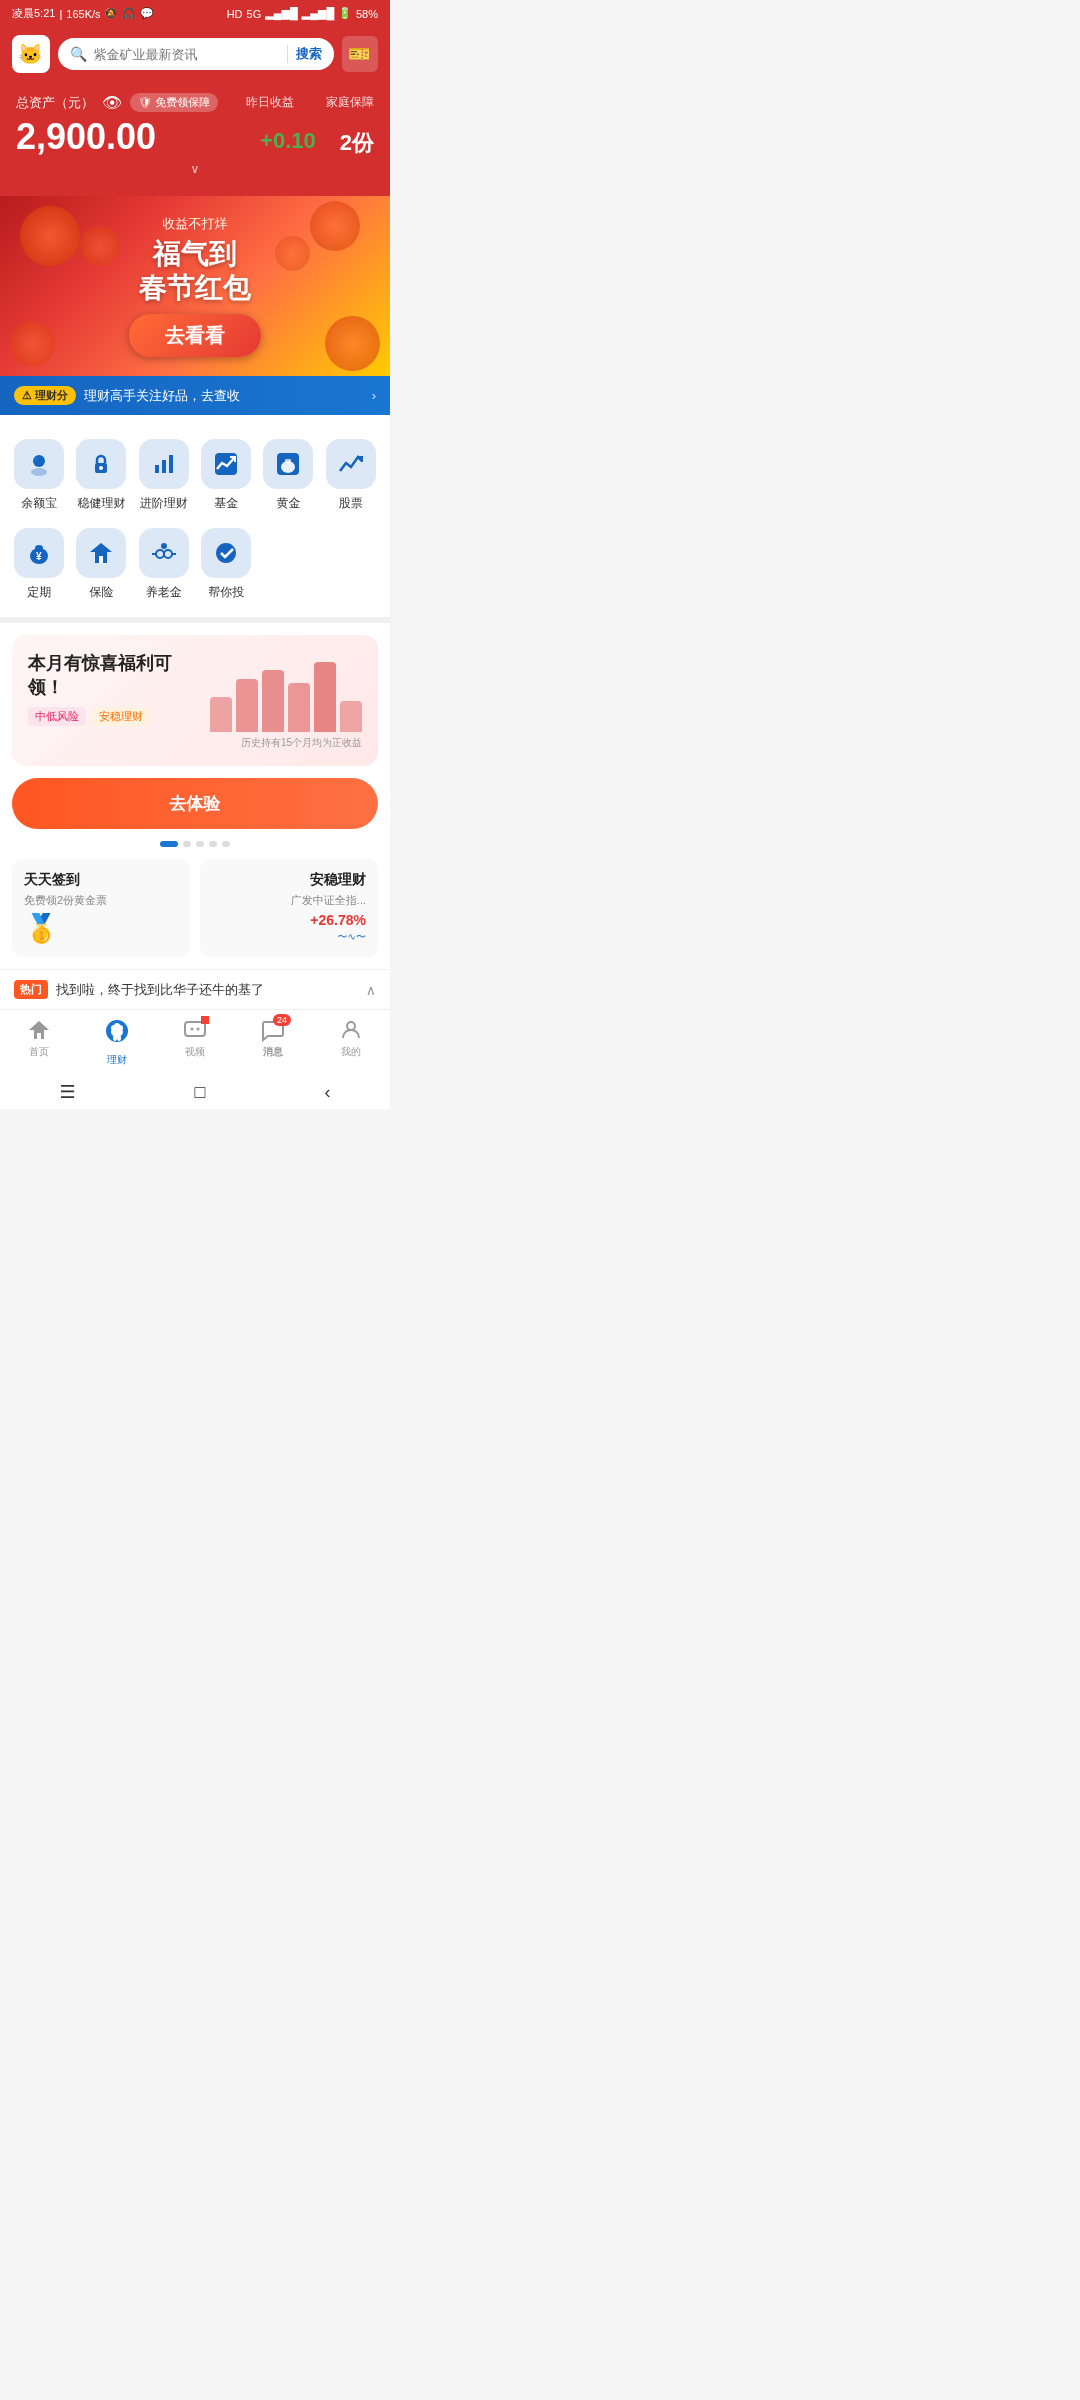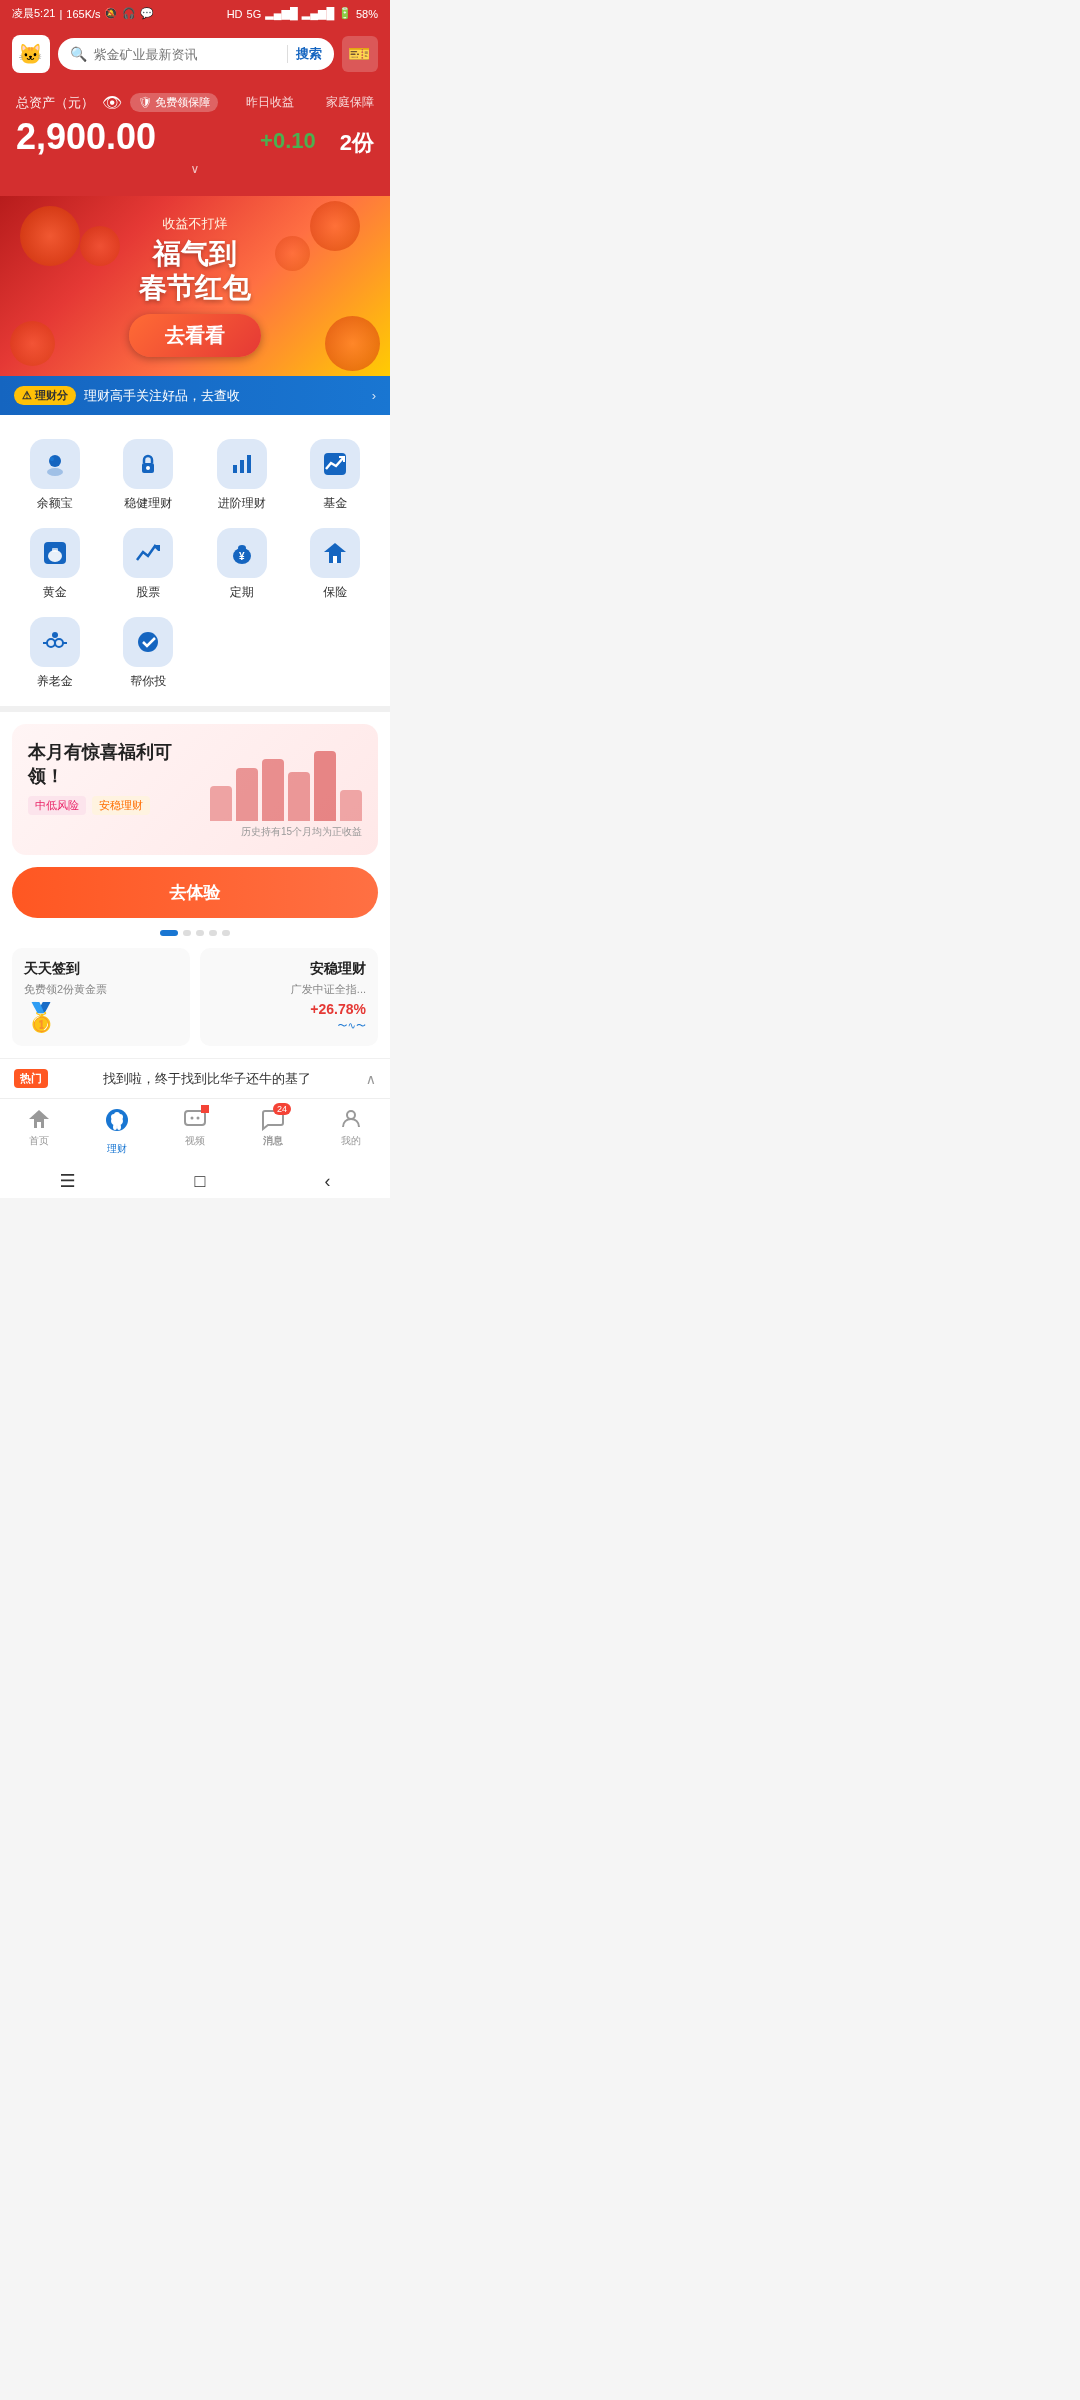--- a/index.html
+++ b/index.html
@@ -205,21 +205,21 @@
 
     
     .main-content {
       background: white;
       border-radius: 0;
     }
 
     
     .icon-grid {
       display: grid;
-      grid-template-columns: repeat(4, 1fr);
+      grid-template-columns: repeat(6, 1fr);
       gap: 0;
       padding: 16px 8px 8px;
       background: white;
     }
     .icon-item {
       display: flex;
       flex-direction: column;
       align-items: center;
       gap: 6px;
       padding: 8px 4px;
@@ -349,21 +349,20 @@
     }
 
     
     .hot-bar {
       background: white;
       display: flex;
       align-items: center;
       padding: 10px 14px;
       gap: 8px;
       border-top: 1px solid #f0f0f0;
-      text-align: center;
     }
     .hot-badge {
       background: #ff5722;
       color: white;
       border-radius: 4px;
       padding: 2px 6px;
       font-size: 11px;
       font-weight: bold;
       flex-shrink: 0;
     }

